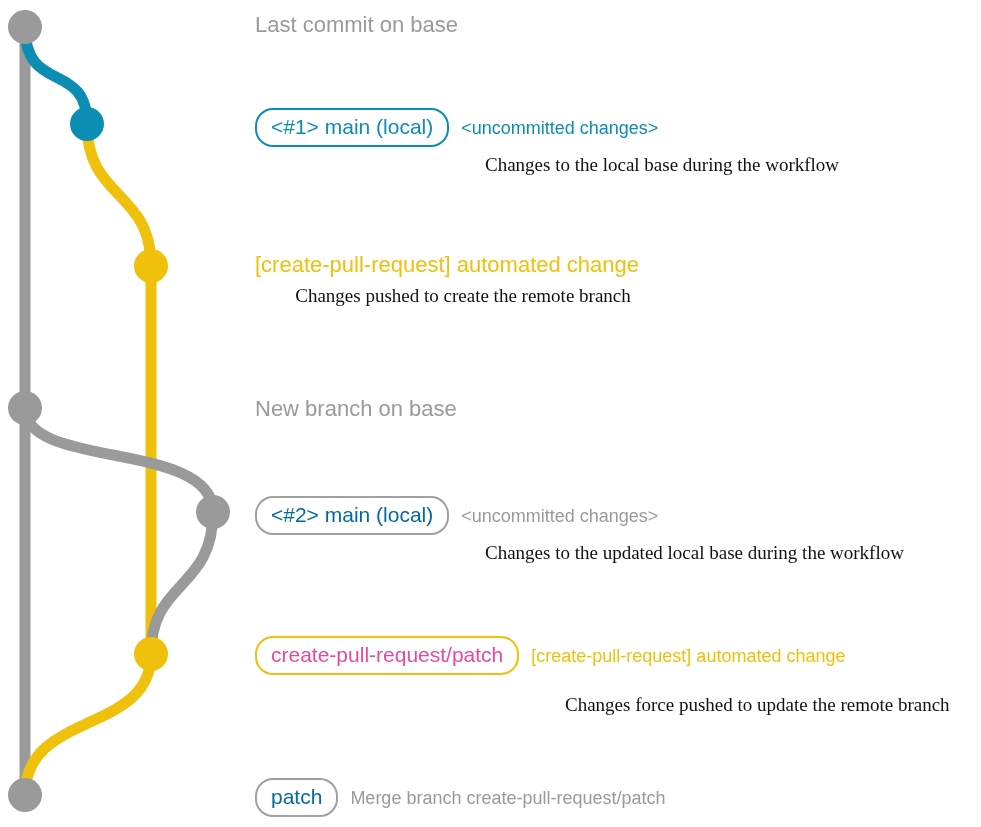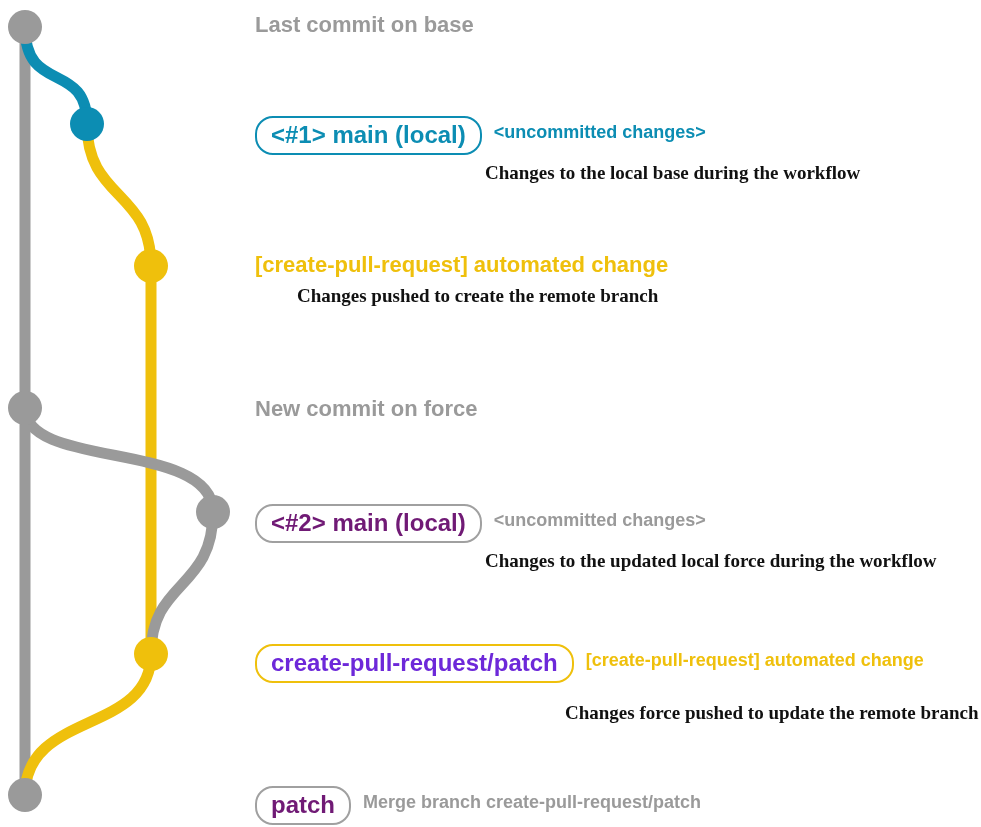--- a/index.html
+++ b/index.html
@@ -17,48 +17,46 @@
   }
   #graph {
     position: absolute;
     left: 0;
     top: 0;
     width: 981px;
     height: 827px;
   }
   .row {
     position: absolute;
-    font-weight: bold;
   }
   
   .badge {
     display: inline-block;
     box-sizing: border-box;
     border: 2px solid #9a9a9a;
     border-radius: 18px;
     padding: 5px 14px 7px 14px;
-    font-size: 24px;
+    font-size: 21px;
     line-height: 23px;
     color: #9a9a9a;
     white-space: nowrap;
     vertical-align: middle;
     background: #ffffff;
-    margin-top: 8px;
   }
   .badge.blue {
     border-color: #0c8db3;
     color: #0c8db3;
   }
   .badge.yellow {
     border-color: #efc00c;
-    color: #6d28d9;
+    color: #ec4899;
   }
   .badge.gray {
     border-color: #a0a0a0;
-    color: #701a75;
+    color: #0369a1;
   }
   
   .msg {
     display: inline-block;
     font-size: 18px;
     line-height: 26px;
     white-space: nowrap;
     vertical-align: middle;
     margin-left: 12px;
   }
@@ -124,28 +122,28 @@
     </div>
     <div class="note" style="margin-left:230px;">Changes to the local base during the workflow</div>
   </div>
 
   <div class="row" style="left:255px; top:252px;">
     <div class="headline yellow">[create-pull-request] automated change</div>
     <div class="note" style="margin-left:32px;">Changes pushed to create the remote branch</div>
   </div>
 
   <div class="row" style="left:255px; top:396px;">
-    <div class="headline gray">New commit on force</div>
+    <div class="headline gray">New branch on base</div>
   </div>
 
   <div class="row" style="left:255px; top:496px;">
     <div>
       <span class="badge gray">&lt;#2&gt; main (local)</span><span class="msg gray">&lt;uncommitted changes&gt;</span>
     </div>
-    <div class="note" style="margin-left:230px;">Changes to the updated local force during the workflow</div>
+    <div class="note" style="margin-left:230px;">Changes to the updated local base during the workflow</div>
   </div>
 
   <div class="row" style="left:255px; top:636px;">
     <div>
       <span class="badge yellow">create-pull-request/patch</span><span class="msg yellow">[create-pull-request] automated change</span>
     </div>
     <div class="note" style="margin-left:310px;margin-top:19px;">Changes force pushed to update the remote branch</div>
   </div>
 
   <div class="row" style="left:255px; top:778px;">

